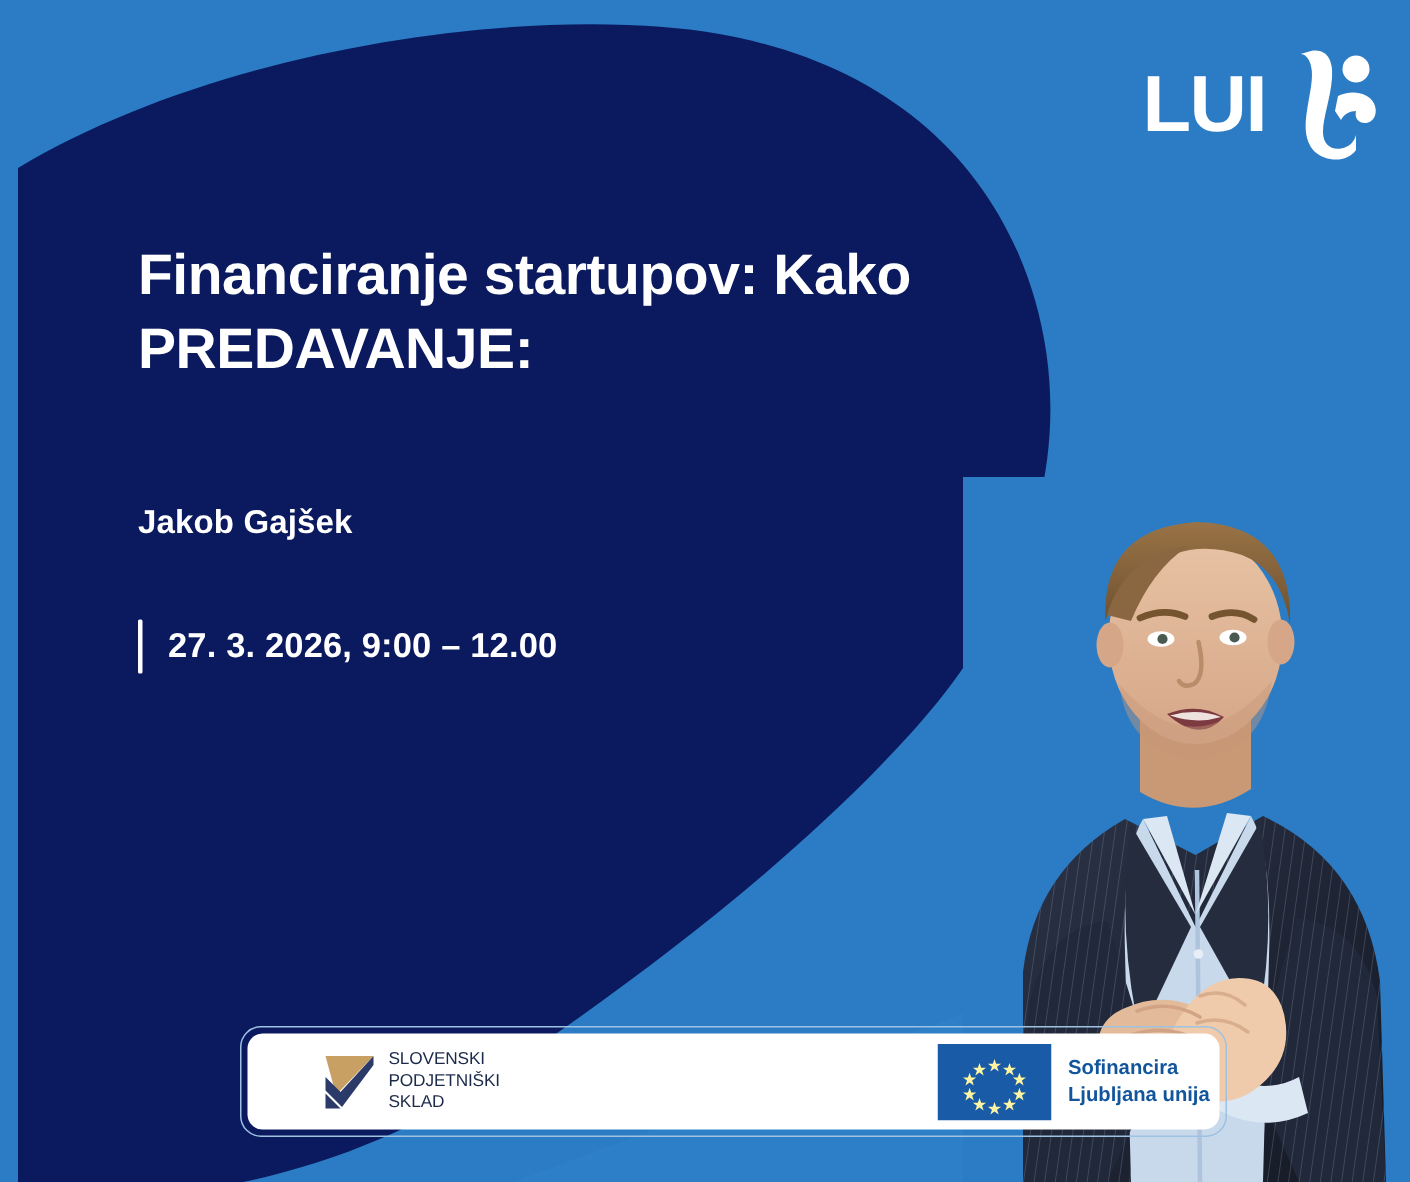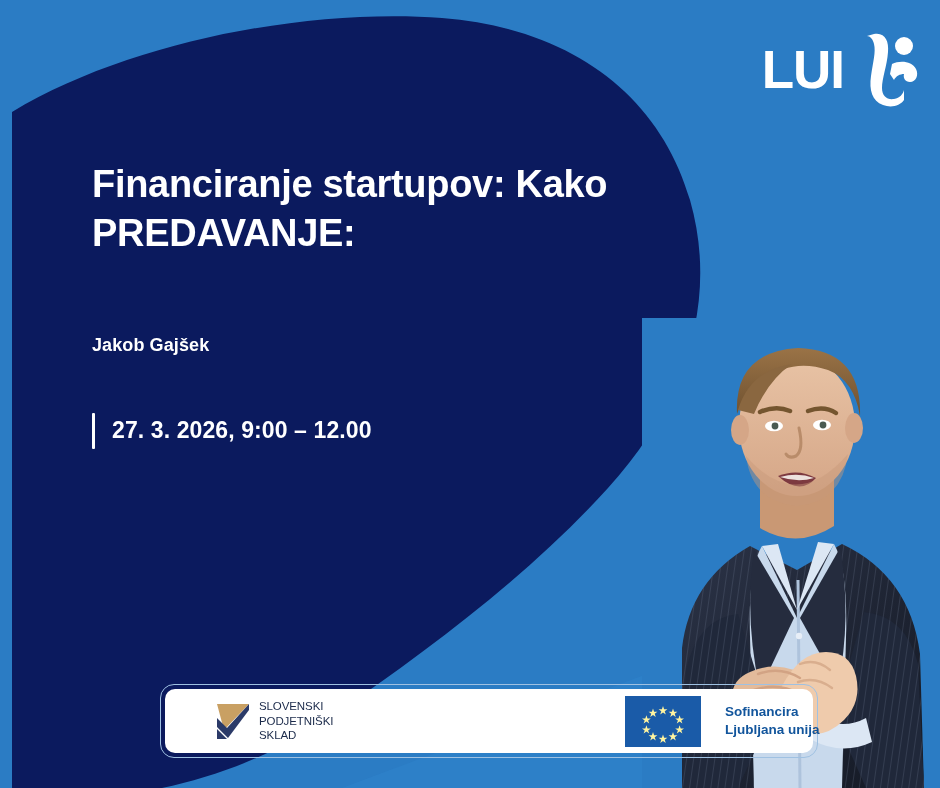--- a/index.html
+++ b/index.html
@@ -55,21 +55,21 @@
     font-weight: bold;
     line-height: 1.28;
     letter-spacing: -0.3px;
   }
   .headline .line { display: block; white-space: nowrap; }
 
   .speaker {
     position: absolute;
     left: 80px; top: 335px;
     color: #FFFFFF;
-    font-size: 18px;
+    font-size: 22px;
     font-weight: bold;
     letter-spacing: 0.1px;
   }
 
   .details {
     position: absolute;
     left: 80px; top: 413px;
     display: flex; align-items: stretch;
   }
   .details-bar {
@@ -118,21 +118,21 @@
     line-height: 1.26;
     letter-spacing: -0.1px;
   }
   .sps-text span { display: block; }
 
   
   .ifs { left: 345px; }
   .ifs-mark { width: 96px; height: 46px; display: block; }
 
   
-  .eu { left: 460px; gap: 24px; }
+  .eu { left: 460px; gap: 11px; }
   .eu-flag { width: 76px; height: 51px; display: block; }
   .eu-text {
     color: #12559C;
     font-size: 13.5px;
     font-weight: bold;
     line-height: 1.35;
   }
   .eu-text span { display: block; white-space: nowrap; }
 </style>
 </head>

